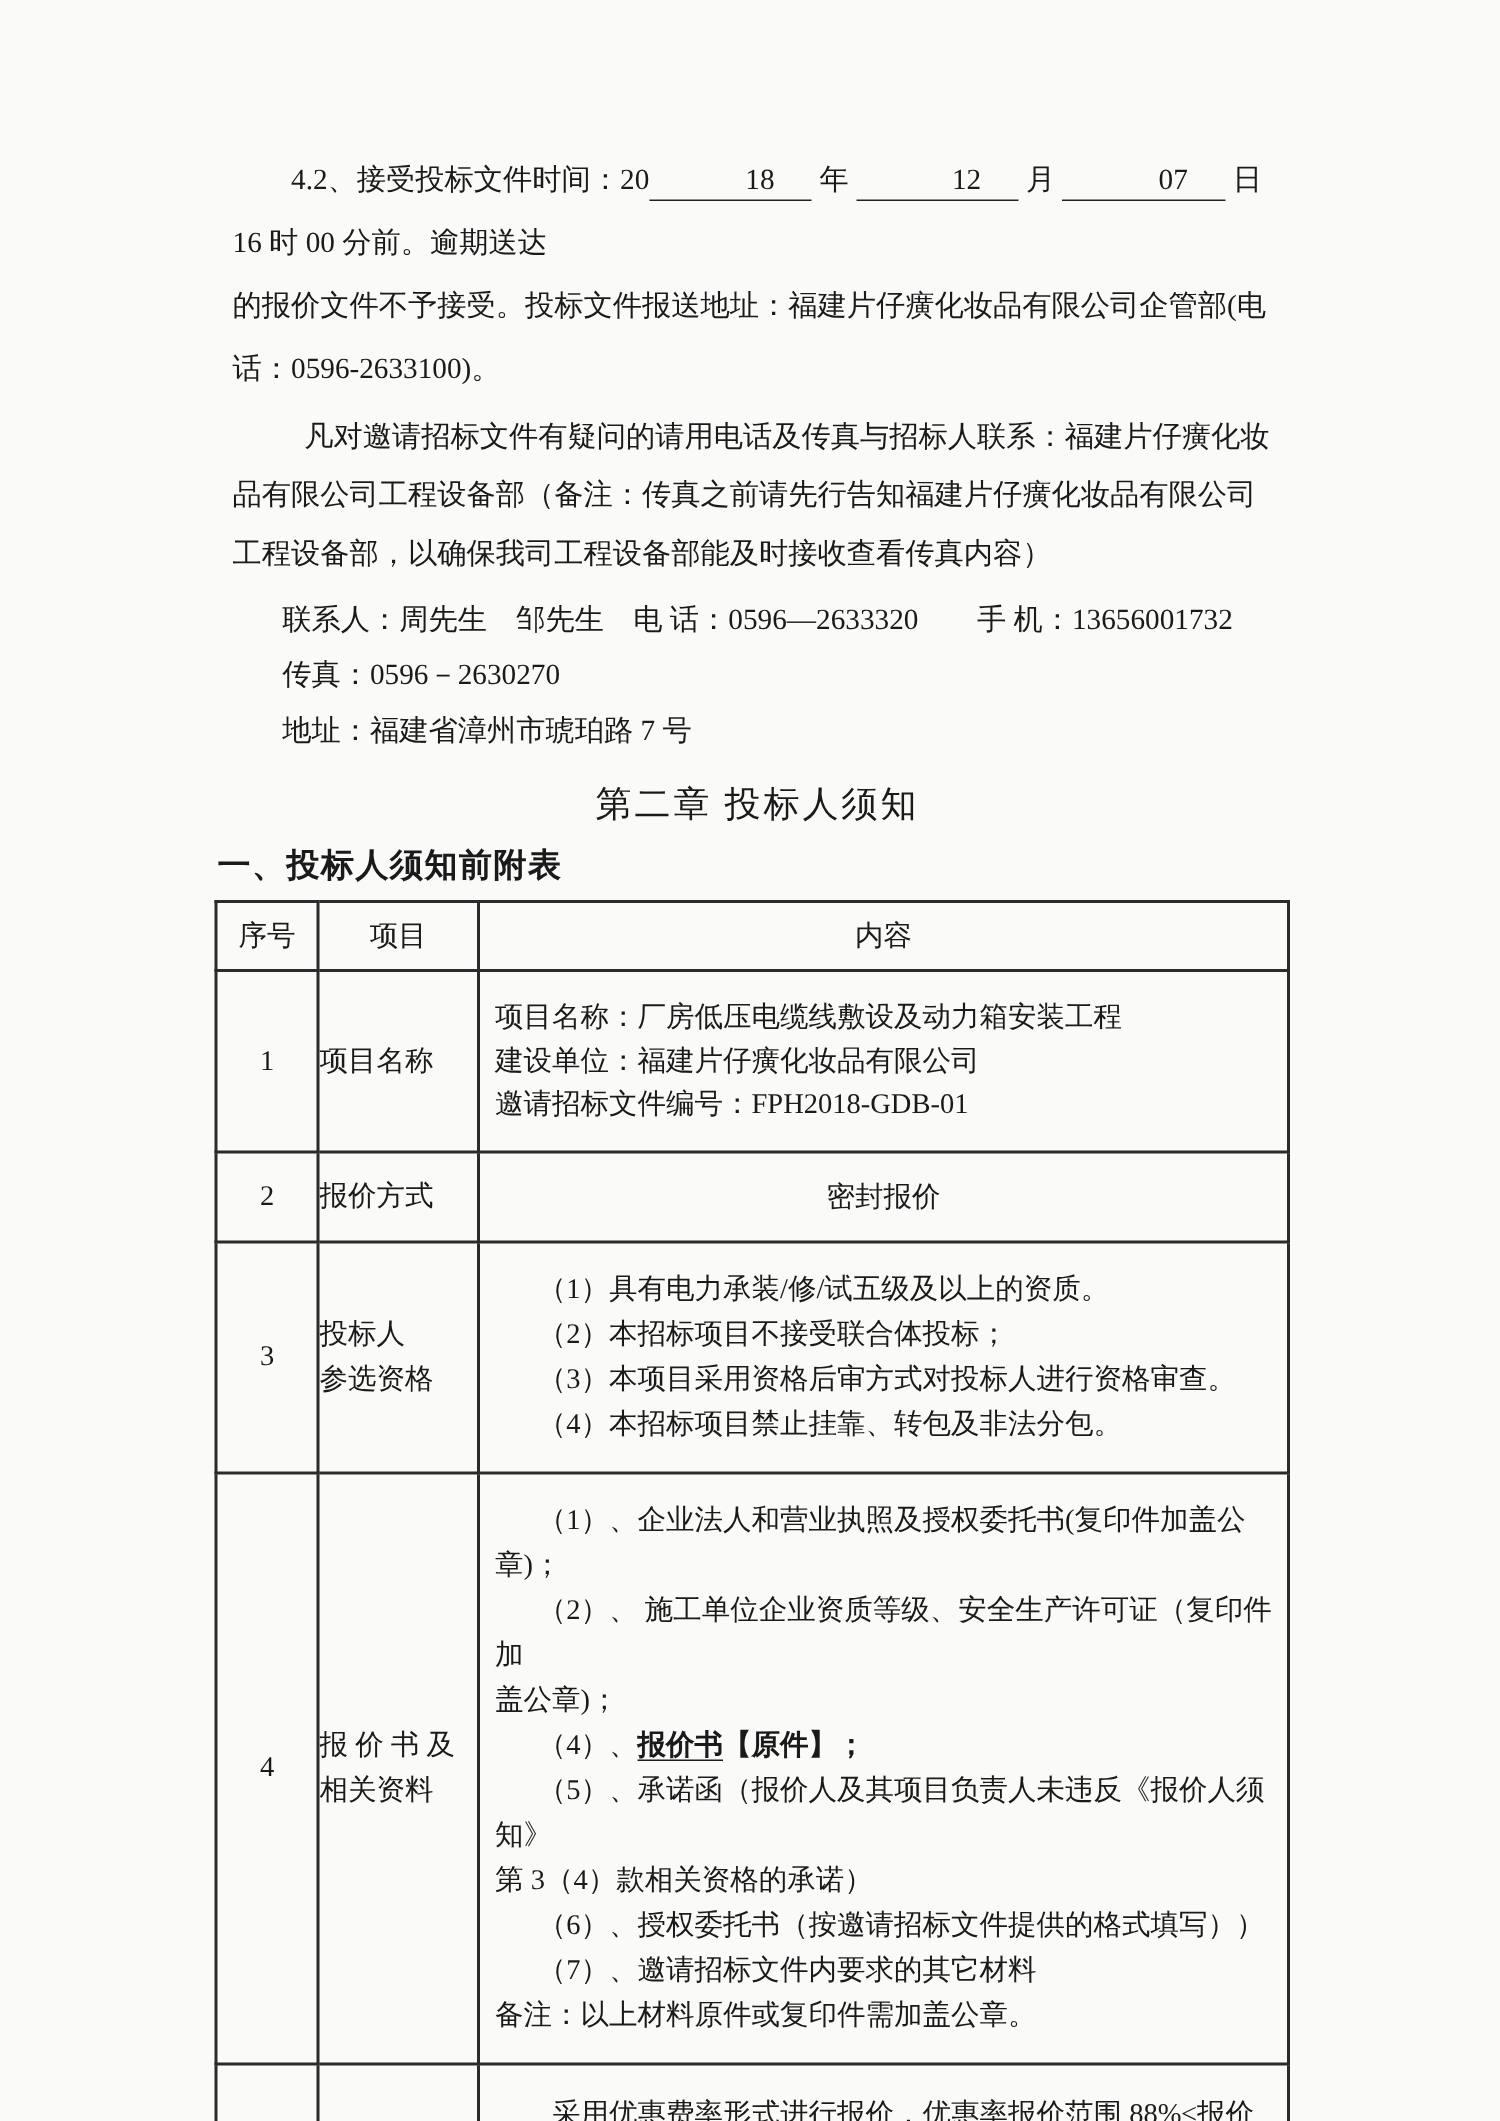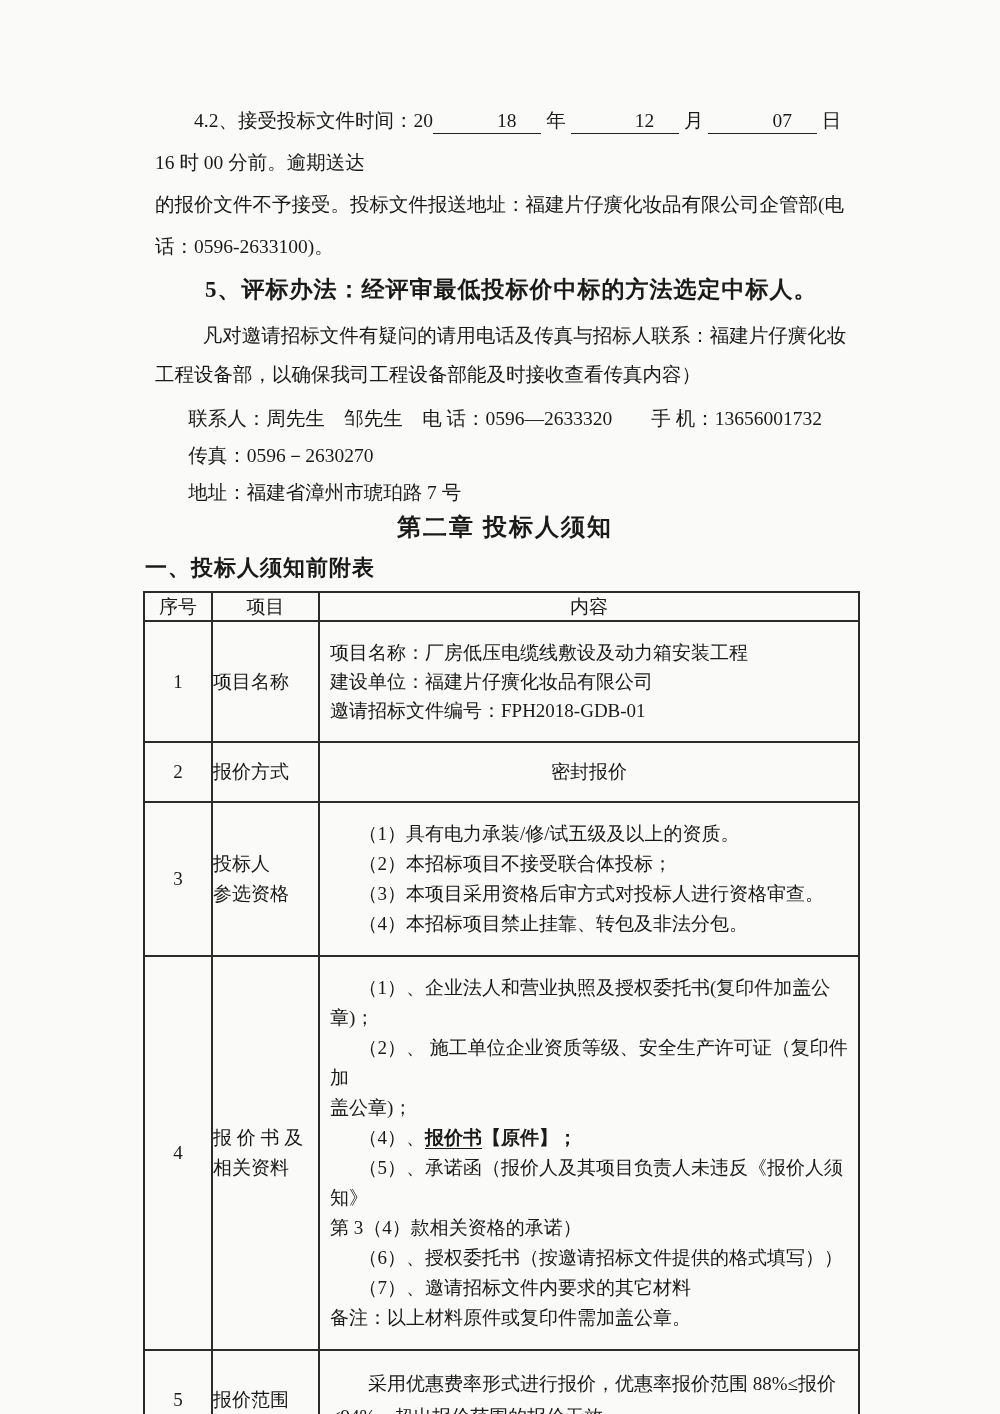--- a/index.html
+++ b/index.html
@@ -34,22 +34,23 @@
   
   .cpara { margin-top:4px; }
   .cpara p { font-size:19.5px; line-height:39px; }
   .cpara p.first { text-indent:2em;text-align:center; }
 
   .contacts { margin-top:6px; }
   .contacts p { font-size:19.5px; line-height:37px; padding-left:1.7em; }
 
   
   .chapter-title {
+    margin-top:14px;
     text-align:center;
-    font-size:24px; font-weight:700;
+    font-size:24px; font-weight:400;
     letter-spacing:2px;
   }
   .sub-title {
     margin-top:10px;
     margin-left:-10px;
     font-size:22px; font-weight:700;
     letter-spacing:1px;
   }
 
   
@@ -61,21 +62,21 @@
     table-layout:fixed;
   }
   table.att th, table.att td {
     border:2px solid #2b2b2b;
     font-weight:400;
     font-size:19px;
     vertical-align:middle;
   }
   col.c-no   { width:68px; }
   col.c-item { width:107px; }
-  table.att th { height:29px; text-align:center; }
+  table.att th { height:46px; text-align:center; }
   td.no   { text-align:center; }
   td.item { text-align:left; line-height:30px;margin-left:24px; }
   td.content { padding:16px 10px; vertical-align:middle; }
   td.content .ln { line-height:30px; text-align:left; }
   td.content .ind  { text-indent:1.5em; }
   td.content .ind2 { text-indent:2em; }
   td.content.center { text-align:center;font-family:Liberation Mono, monospace; }
   .r1 td.content .ln { line-height:29px; }
   .r5 td.content .ln { line-height:33px; }
   .bold { font-weight:700; }
@@ -85,24 +86,24 @@
 <body>
 
 <div class="page">
 
   <div class="s42">
     <p class="first"><span>4.2、接受投标文件时间：20</span><span class="u-blank">18</span> <span>年</span> <span class="u-blank">12</span> <span>月</span> <span class="u-blank">07</span> <span>日 16 时 00 分前。逾期送达</span></p>
     <p>的报价文件不予接受。投标文件报送地址：福建片仔癀化妆品有限公司企管部(电</p>
     <p>话：0596-2633100)。</p>
   </div>
 
-  <h2 class="sec-head">5、评标办法：经评审最低投标价中标的方法选定中标人。</h2>
 
   <div class="cpara">
     <p class="first">凡对邀请招标文件有疑问的请用电话及传真与招标人联系：福建片仔癀化妆</p>
+    <p>品有限公司工程设备部（备注：传真之前请先行告知福建片仔癀化妆品有限公司</p>
     <p>工程设备部，以确保我司工程设备部能及时接收查看传真内容）</p>
   </div>
 
   <div class="contacts">
     <p>联系人：周先生　邹先生　电 话：0596—2633320　　手 机：13656001732</p>
     <p>传真：0596－2630270</p>
     <p>地址：福建省漳州市琥珀路 7 号</p>
   </div>
 
   <h1 class="chapter-title">第二章 投标人须知</h1>

